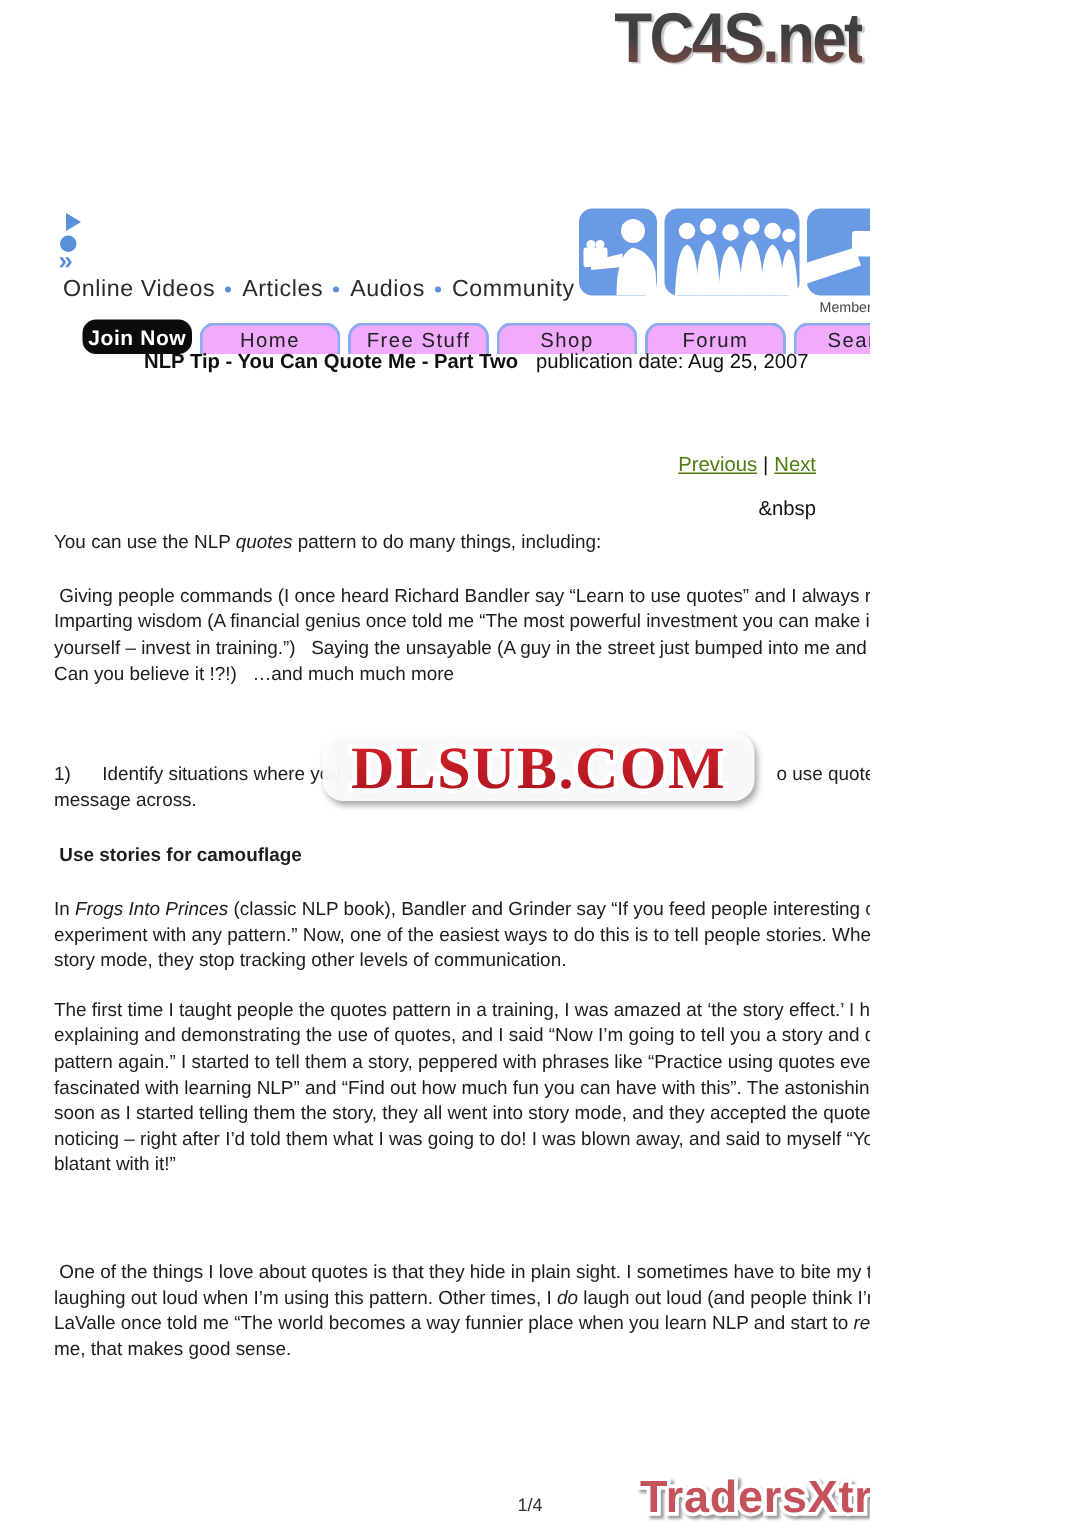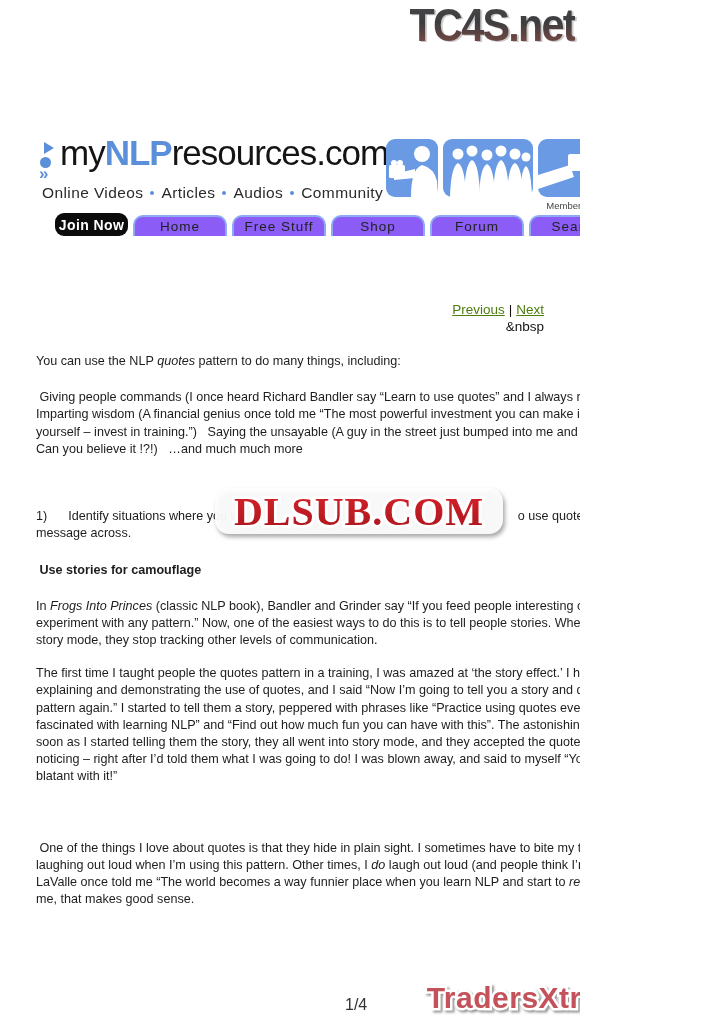--- a/index.html
+++ b/index.html
@@ -35,73 +35,72 @@
 
   .members{position:absolute;top:200px;left:537px;width:78px;text-align:right;
         font-size:9.5px;color:#454545;cursor:pointer;}
 
   
   .navbar{position:absolute;top:213px;left:55px;display:flex;gap:5px;align-items:flex-end;}
   .join{width:73px;height:23px;background:#0b0b0b;color:#fff;font-weight:bold;font-size:14px;
         letter-spacing:.4px;border-radius:9px;display:flex;align-items:center;justify-content:center;
         cursor:pointer;}
   .tab{width:94px;height:21px;border:2px solid #8cabf2;border-bottom:none;
-        border-radius:10px 10px 0 0;background:#8b5cf6;display:flex;align-items:center;
+        border-radius:10px 10px 0 0;background:#f0abfc;display:flex;align-items:center;
         justify-content:center;font-size:13.5px;color:#222;letter-spacing:1px;
         box-sizing:border-box;cursor:pointer;}
 
   
   .title-row{position:absolute;top:233px;left:0;right:41px;text-align:right;font-size:13.5px;
         color:#101010;z-index:2;}
   .title-bold{font-weight:bold;}
   .pub-date{margin-left:12px;}
 
   
   .links{position:absolute;top:302px;right:36px;text-align:right;font-size:13.5px;color:#111;}
   .links .lnk{color:#4d7c0f;text-decoration:underline;cursor:pointer;}
   .links .bar{margin:0 4px;}
-  .nbsp-line{margin-top:2px;}
+  .nbsp-line{margin-top:14px;}
 
   
   .content{position:absolute;left:35px;top:352px;width:658px;font-size:12.6px;
         line-height:17.2px;color:#1d1d1d;}
   .para{white-space:pre-wrap;margin:1px;}
   .para-bold{font-weight:bold;}
   #p1{margin-bottom:19px;} #p2{margin-bottom:50px;} #p3{margin-bottom:20px;}
   #heading{margin-bottom:18px;} #p4{margin-bottom:16px;} #p5{margin-bottom:54px;}
   #p6{margin-bottom:13px;}
   .seg-i{font-style:italic;}
   .seg-gap{display:inline-block;width:278px;}
 
   
   .wm-dlsub{position:absolute;left:214px;top:484px;z-index:5;
         filter:drop-shadow(2px 3px 2px rgba(110,110,110,.65));}
   .wm-dlsub text{font-family:"Liberation Serif","DejaVu Serif",serif;font-weight:bold;}
 
   
-  .footer-page{position:absolute;left:345px;top:996px;font-size:16px;color:#333;}
+  .footer-page{position:absolute;left:345px;top:996px;font-size:12px;color:#333;}
   .wm-tx{position:absolute;left:424px;top:977px;
         filter:drop-shadow(2px 2px 1px rgba(70,70,70,.55));}
   .wm-tx text{font-family:"Liberation Sans","DejaVu Sans",sans-serif;font-weight:bold;}
 </style>
 </head>
 <body>
 
 <div class="page">
 
   <div class="tc4s">TC4S.net</div>
 
   <div class="brand">
     <div class="brand-row">
       <div class="brand-icon">
         <div class="tri"></div>
         <div class="bdot"></div>
         <div class="chev">»</div>
       </div>
-      <div class="brand-text"><span>my</span><span class="accent">NLP</span><span>resources.com</span></div>
     </div>
     <div class="tagline">
       <span>Online Videos</span>
         <span class="sep"></span>
       <span>Articles</span>
         <span class="sep"></span>
       <span>Audios</span>
         <span class="sep"></span>
       <span>Community</span>
     </div>
@@ -152,20 +151,21 @@
 
   <div class="navbar">
     <div class="join">Join Now</div>
     <div class="tab">Home</div>
     <div class="tab">Free Stuff</div>
     <div class="tab">Shop</div>
     <div class="tab">Forum</div>
     <div class="tab">Search</div>
   </div>
 
+  <div class="title-row"><span class="title-bold">NLP Tip - You Can Quote Me - Part Two</span><span class="pub-date">publication date: Aug 25, 2007</span></div>
 
   <div class="links">
     <div>
       <span class="lnk">Previous</span><span class="bar">|</span><span class="lnk">Next</span>
     </div>
     <div class="nbsp-line">&amp;nbsp</div>
   </div>
 
   <div class="content">
     <p class="para" id="p1"><span>You can use the NLP </span><span class="seg-i">quotes</span><span> pattern to do many things, including:</span></p>

